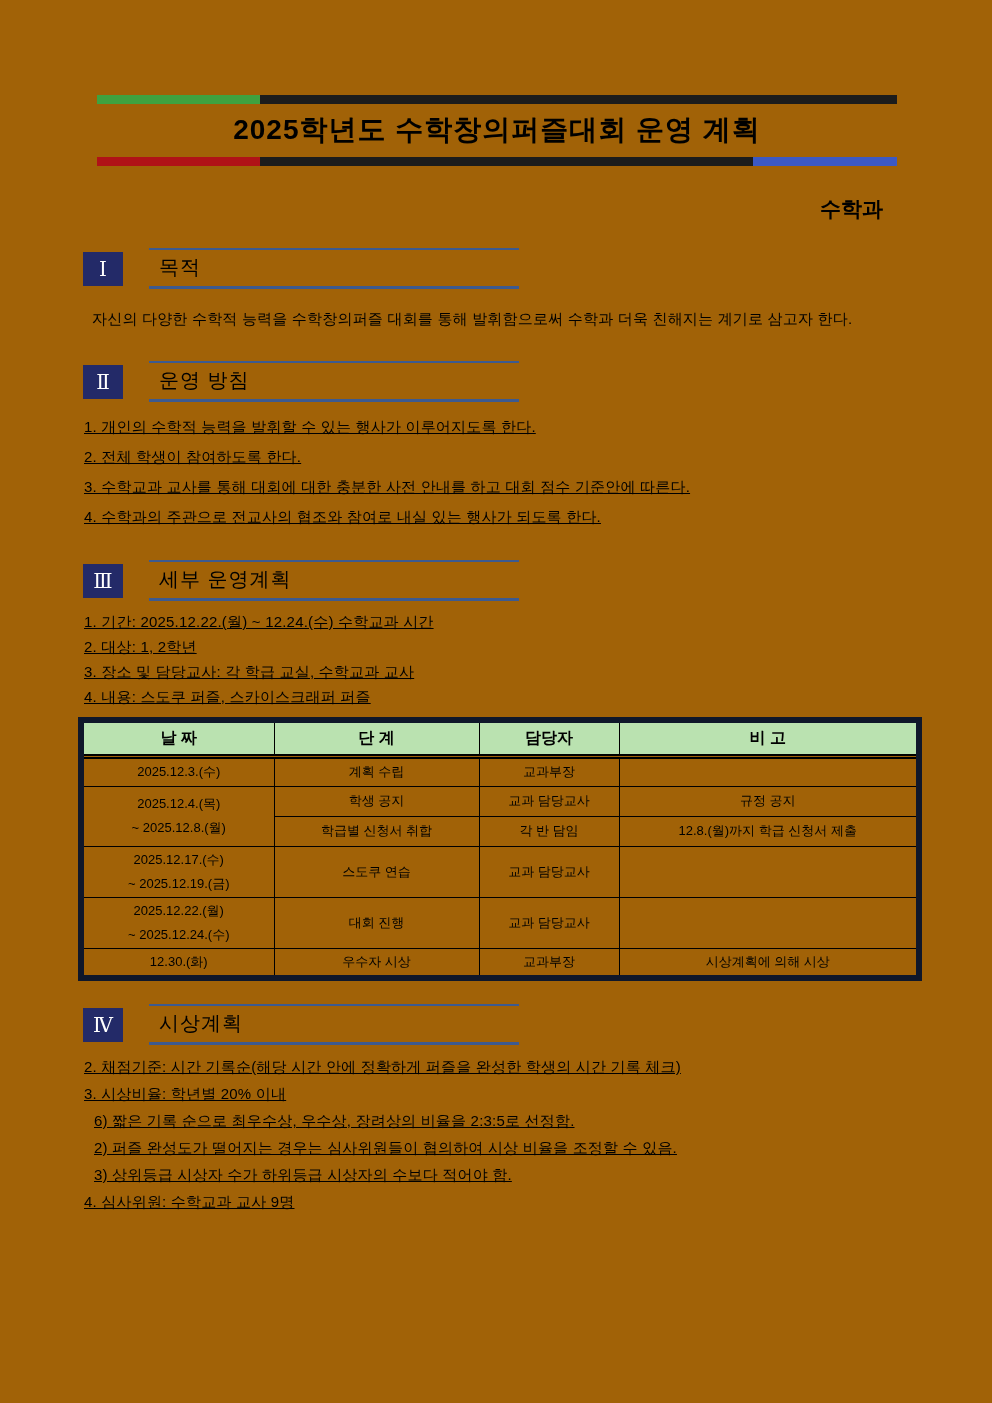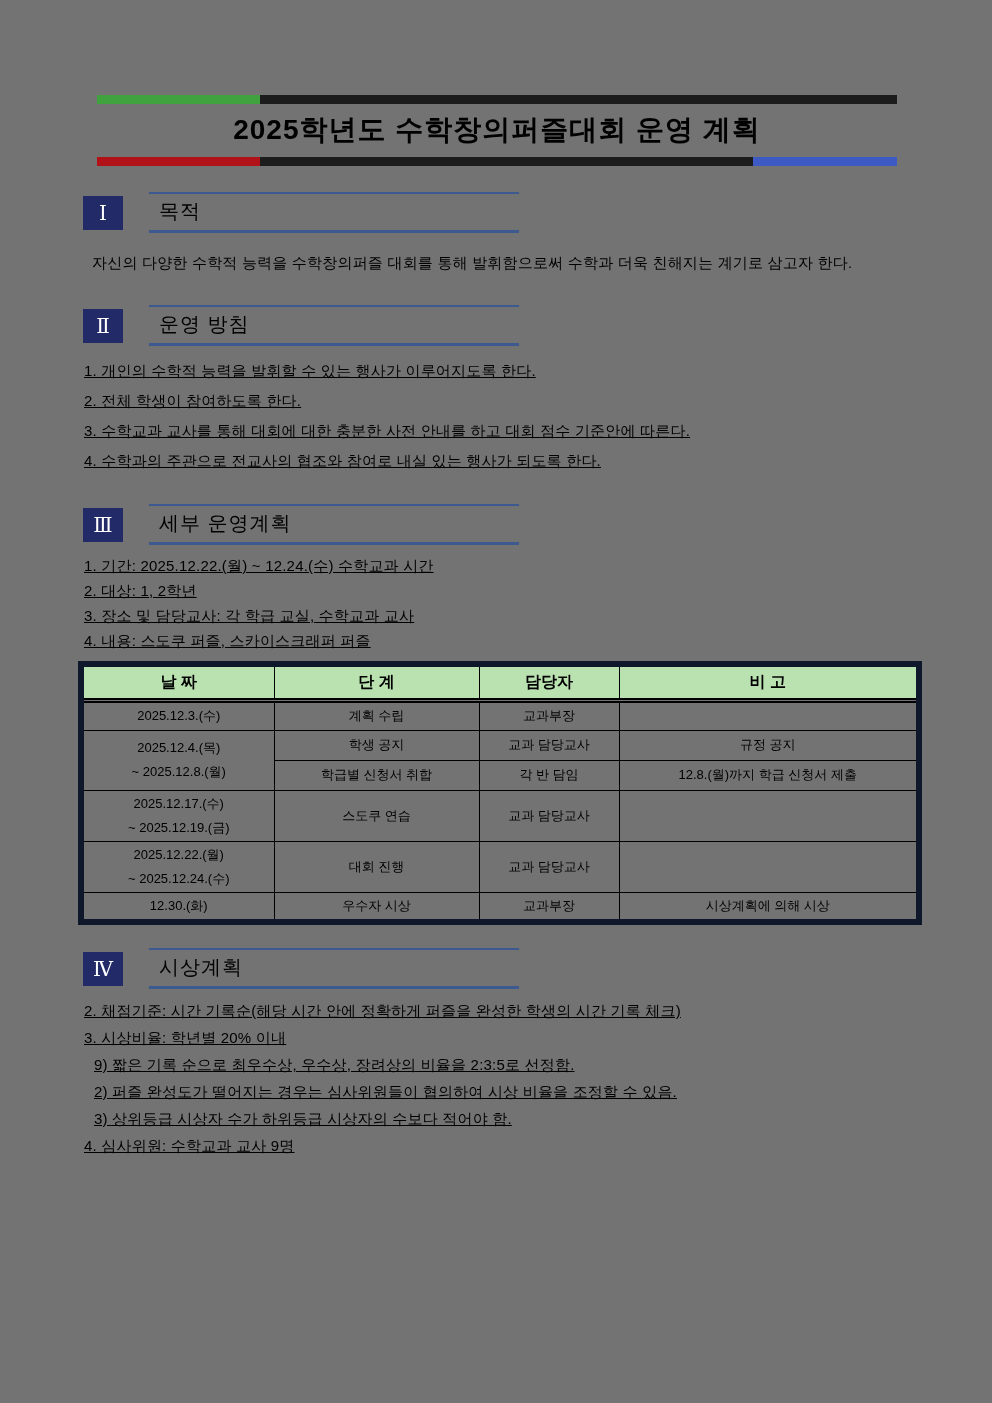--- a/index.html
+++ b/index.html
@@ -1,18 +1,18 @@
 <!DOCTYPE html>
 <html><head>
 <meta charset="utf-8">
 <style>
   * { margin:0; padding:0; box-sizing:border-box; }
   html,body { background:#ffffff; }
   body { font-family:"Liberation Sans","DejaVu Sans",sans-serif; color:#000; }
-  .page { position:relative; width:992px; height:1403px; background:#737373; overflow:hidden;
+  .page { position:relative; width:992px; height:1403px; background:#a16207; overflow:hidden;
           padding:0 95px 0 78px; }
 
   
   .rule { display:flex; width:800px; margin-left:19px; height:9px; }
   .rule-top { margin-top:95px; }
   .rule-top .seg-a { width:20.4%; background:#3fa23f; }
   .rule-top .seg-b { width:79.6%; background:#1c1c1c; }
   .rule-bottom { margin-top:9px; }
   .rule-bottom .seg-a { width:20.4%; background:#b01217; }
   .rule-bottom .seg-b { width:61.6%; background:#1c1c1c; }
@@ -69,20 +69,21 @@
   </div>
 
   <div class="doc-title">2025학년도 수학창의퍼즐대회 운영 계획</div>
 
   <div class="rule rule-bottom">
     <div class="seg-a"></div>
     <div class="seg-b"></div>
     <div class="seg-c"></div>
   </div>
 
+  <div class="dept">수학과</div>
 
   <div class="section-head mt-s2" style="margin-top:26px">
     <div class="badge">Ⅰ</div>
     <div class="head-box">목적</div>
   </div>
   <div class="para">자신의 다양한 수학적 능력을 수학창의퍼즐 대회를 통해 발휘함으로써 수학과 더욱 친해지는 계기로 삼고자 한다.</div>
 
   <div class="section-head mt-s2">
     <div class="badge">Ⅱ</div>
     <div class="head-box">운영 방침</div>
@@ -168,19 +169,19 @@
     </tbody>
   </table>
 
   <div class="section-head mt-s4">
     <div class="badge">Ⅳ</div>
     <div class="head-box">시상계획</div>
   </div>
   <div class="list list-award">
     <div class="line">2. 채점기준: 시간 기록순(해당 시간 안에 정확하게 퍼즐을 완성한 학생의 시간 기록 체크)</div>
     <div class="line">3. 시상비율: 학년별 20% 이내</div>
-    <div class="line sub">9) 짧은 기록 순으로 최우수상, 우수상, 장려상의 비율을 2:3:5로 선정함.</div>
+    <div class="line sub">6) 짧은 기록 순으로 최우수상, 우수상, 장려상의 비율을 2:3:5로 선정함.</div>
     <div class="line sub">2) 퍼즐 완성도가 떨어지는 경우는 심사위원들이 협의하여 시상 비율을 조정할 수 있음.</div>
     <div class="line sub">3) 상위등급 시상자 수가 하위등급 시상자의 수보다 적어야 함.</div>
     <div class="line">4. 심사위원: 수학교과 교사 9명</div>
   </div>
 
 </div>
 
 </body></html>

